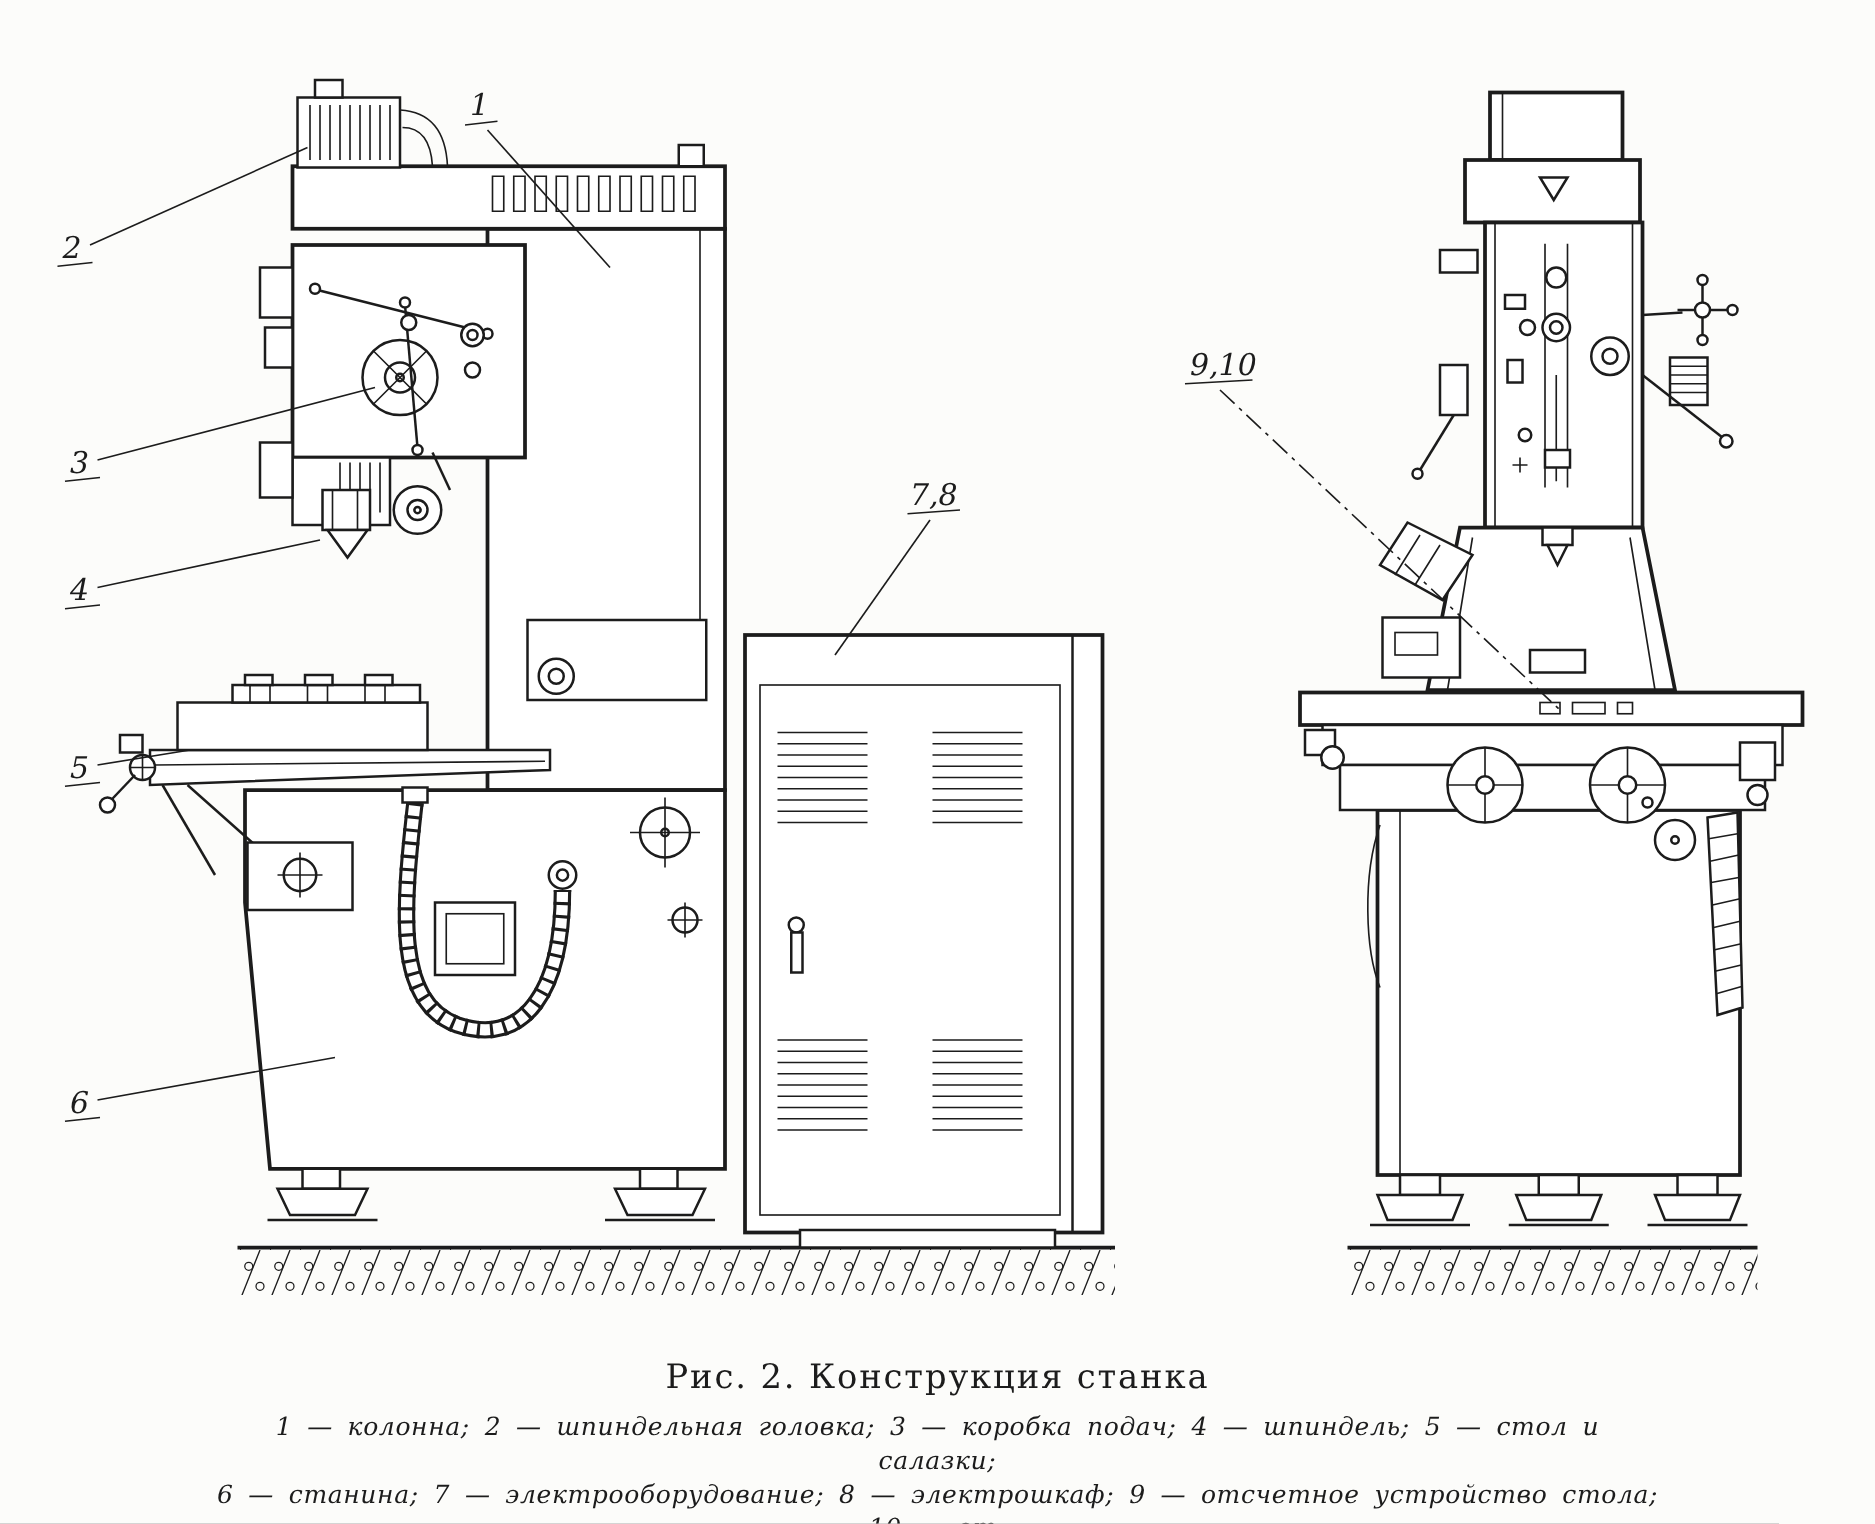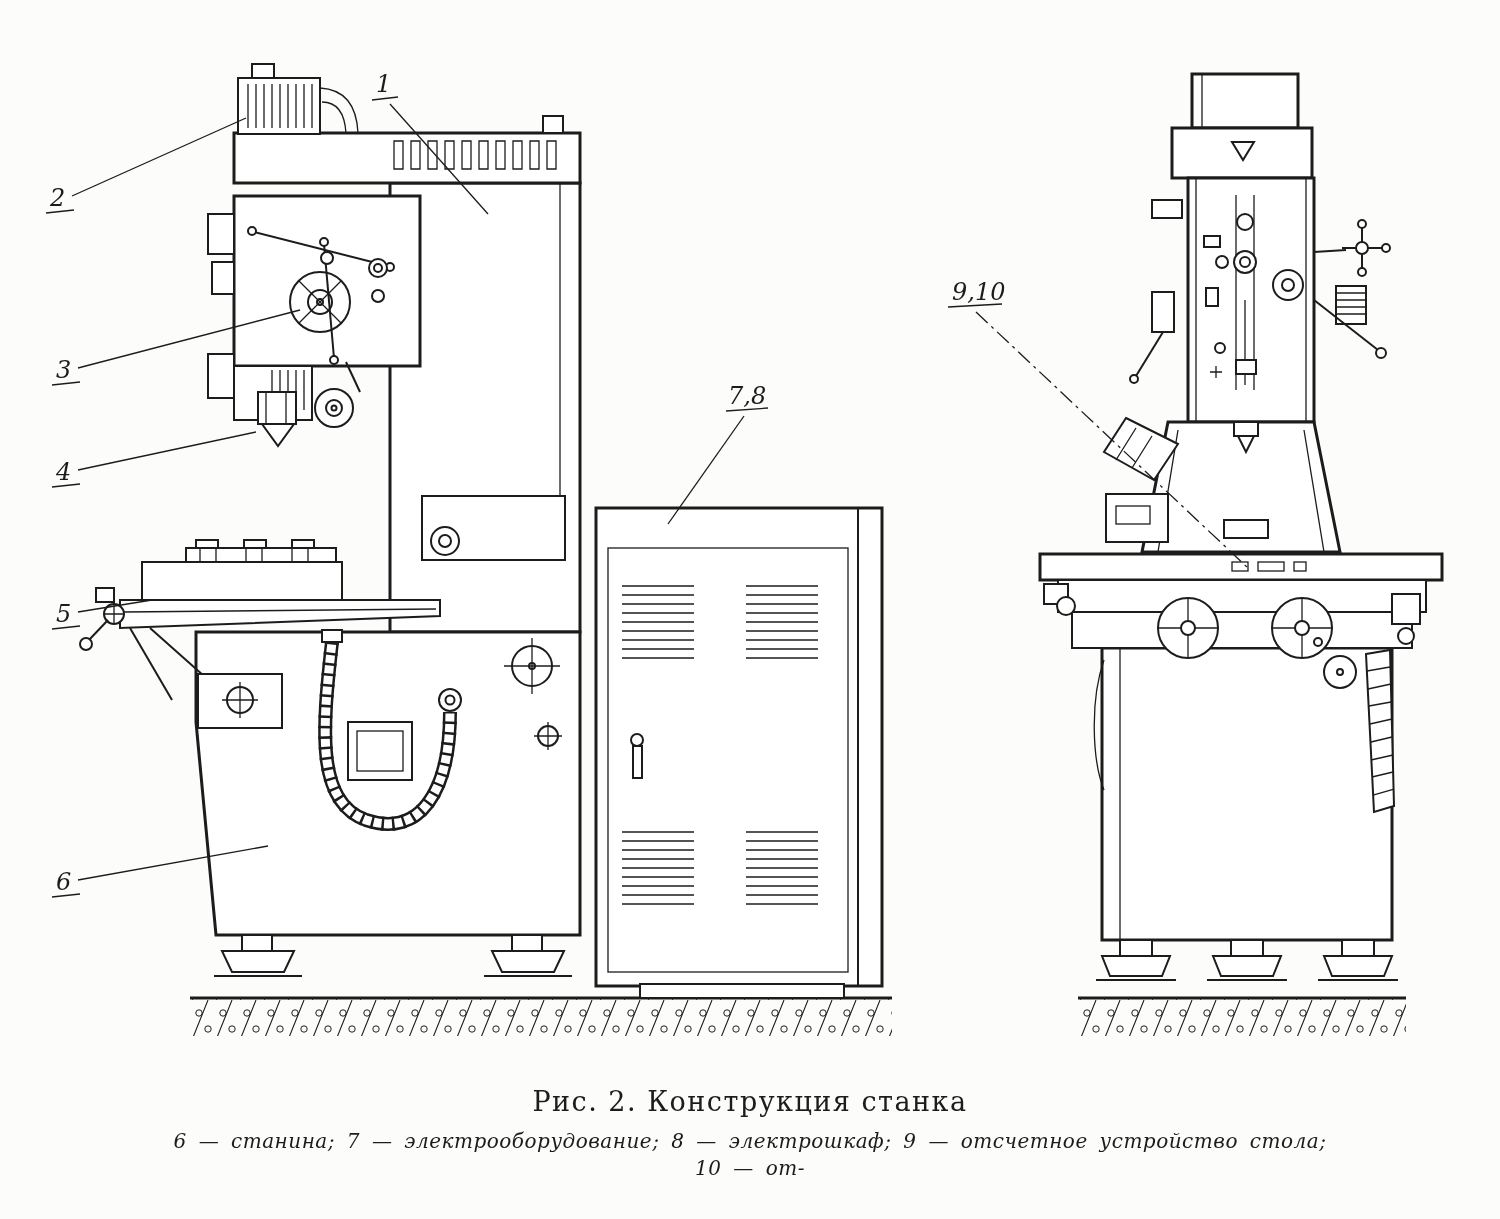--- a/index.html
+++ b/index.html
@@ -337,17 +337,18 @@
     <g>
       <line class="ln thin" x1="976" y1="312" x2="1248" y2="568" stroke-dasharray="16 5 3 5"></line>
       <text class="callout-text" x="952" y="300">9,10</text>
       <line class="ln thin" x1="948" y1="307" x2="1002" y2="304"></line>
     </g>
   </g>
 </svg>
 
 <div class="caption">Рис. 2. Конструкция станка</div>
 <div class="legend">
+  <div>1 — колонна;  2 — шпиндельная  головка;  3 — коробка  подач;  4 — шпиндель;  5 — стол  и  салазки;</div>
   <div>6 — станина;  7 — электрооборудование;  8 — электрошкаф;  9 — отсчетное  устройство  стола;  10 — от-</div>
 
 </div>
 
 </div>
 
 </body></html>

